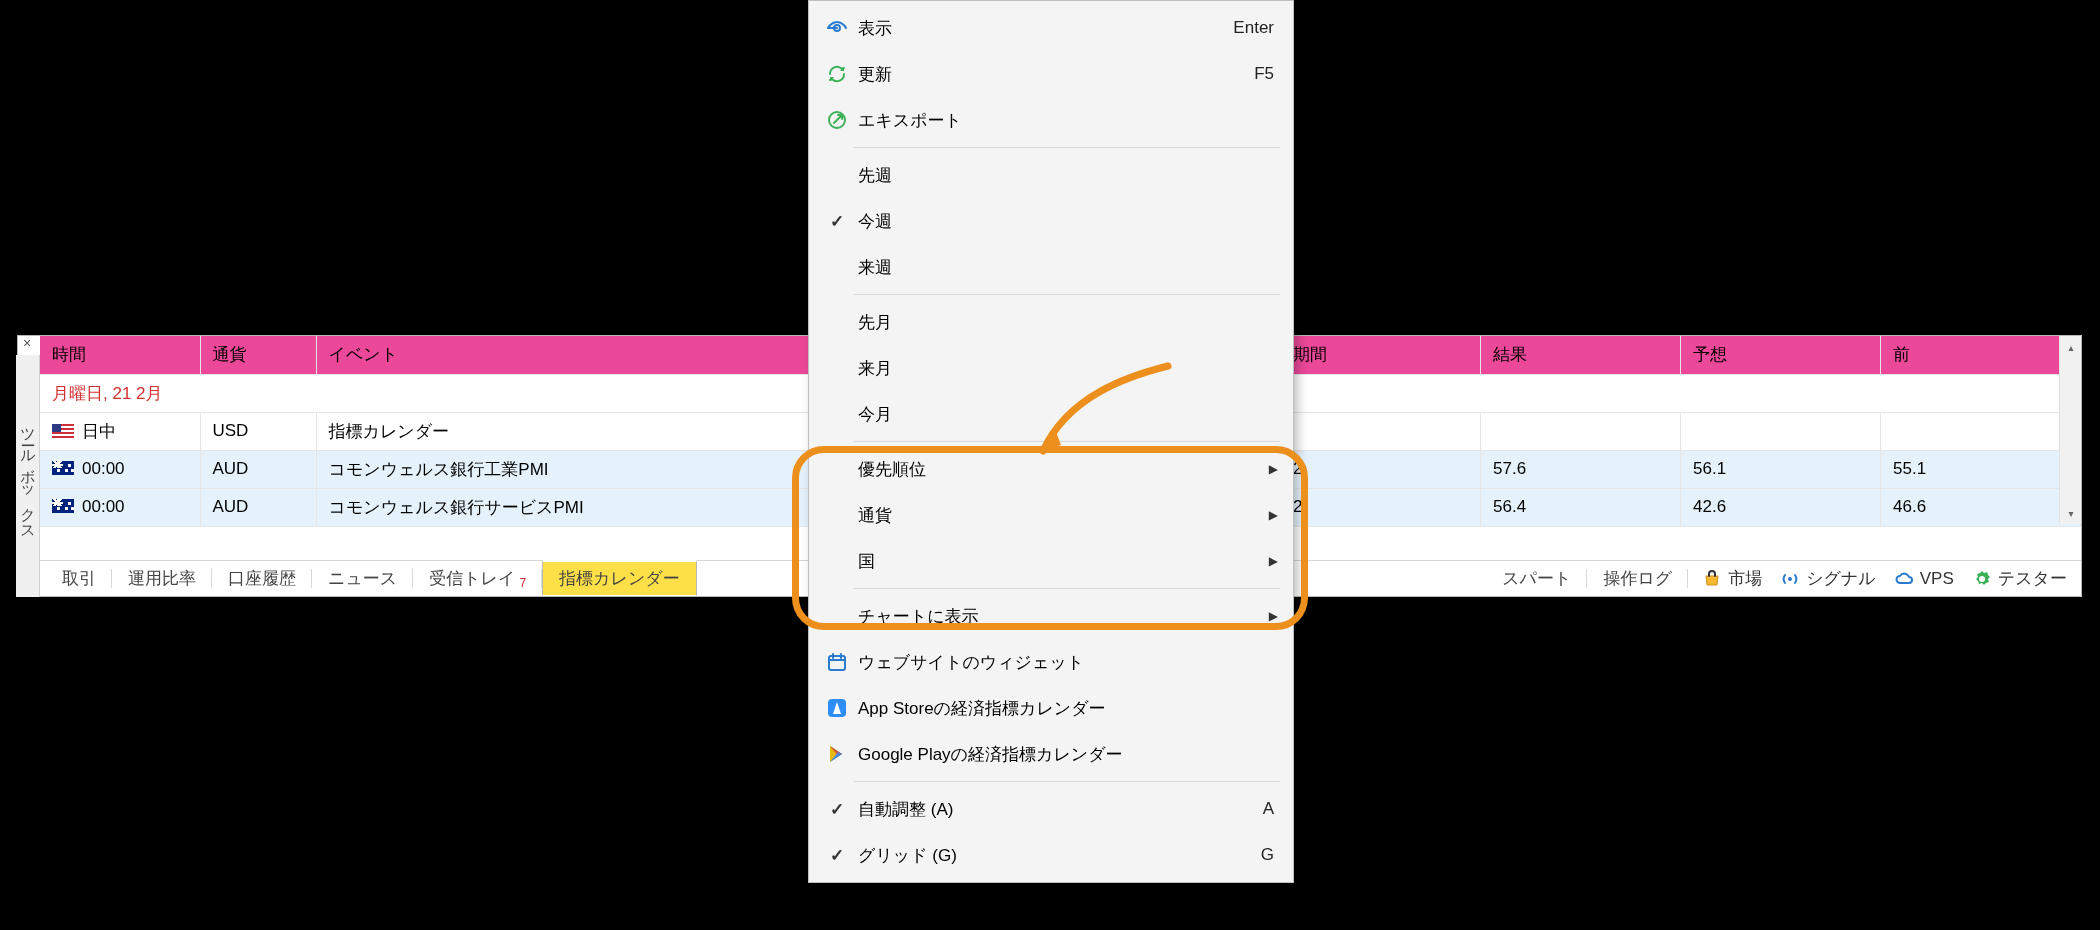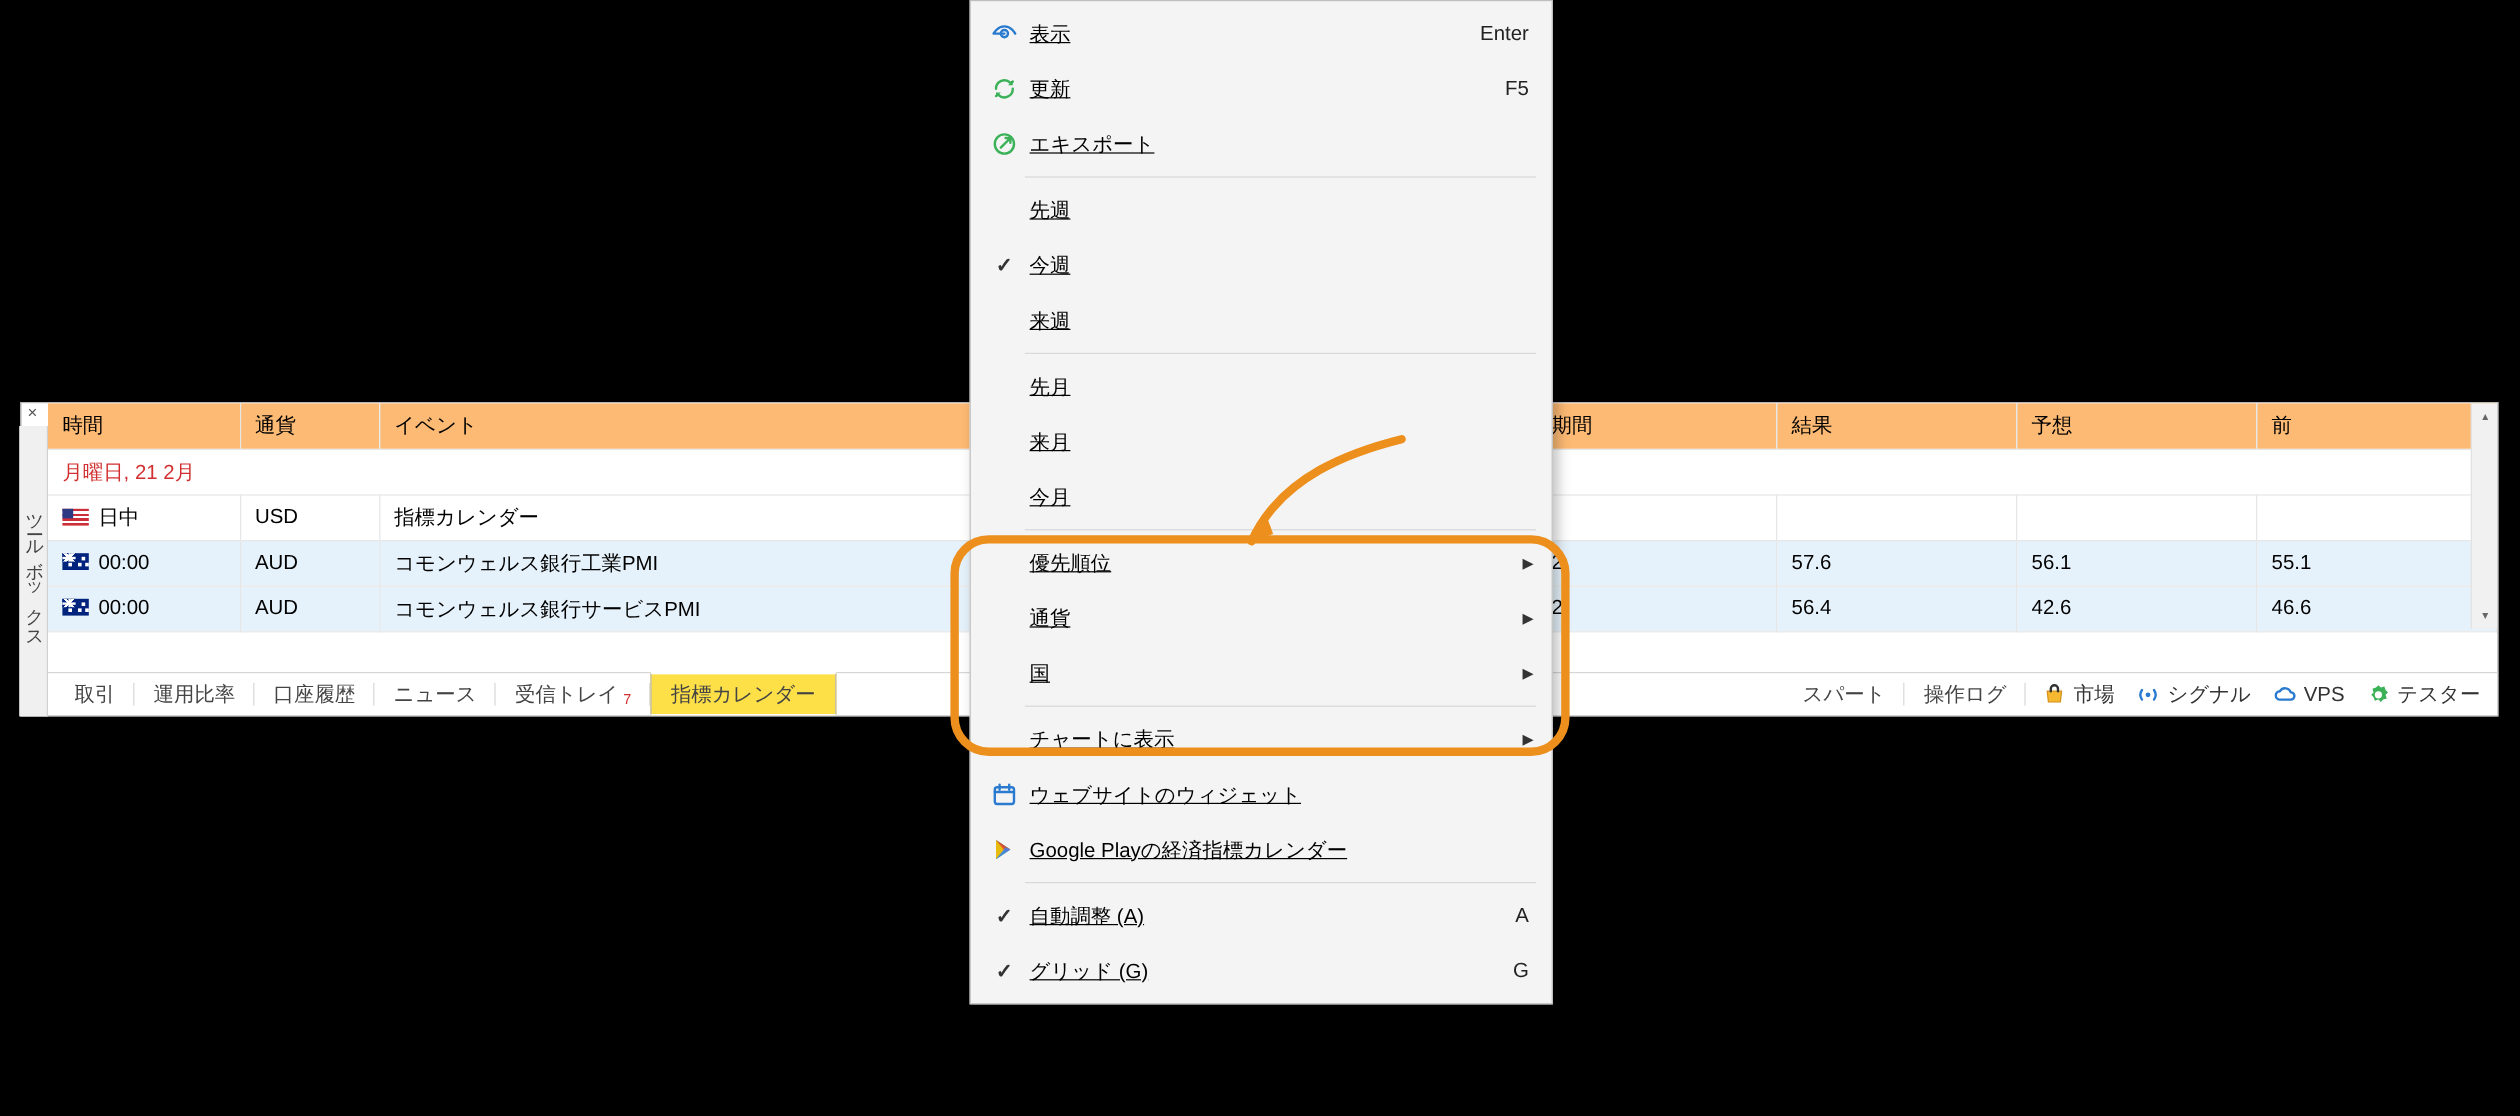--- a/index.html
+++ b/index.html
@@ -49,21 +49,21 @@
     border-right: 1px solid #e6e6e6;
     border-bottom: 1px solid #e6e6e6;
     padding: 6px 12px;
     text-align: left;
     white-space: nowrap;
     overflow: hidden;
     height: 38px;
     font-weight: normal;
     background:#fff;
   }
-  table.cal th { background:#fdba74; }
+  table.cal th { background:#ec4899; }
   .col-time { width: 160px; }
   .col-ccy  { width: 116px; }
   .col-evt  { width: auto; }
   .col-period { width: 200px; text-align:right;}
   .col-result { width: 200px; text-align:right;}
   .col-fcast  { width: 200px; text-align:right;}
   .col-prev   { width: 200px; text-align:right;}
   .num { text-align:right;margin-top:16px; }
   .date-row td { color: #d23030; font-weight: 500; border-right:none; }
   tr.sel td { background: #e6f2fb; }
@@ -119,21 +119,21 @@
     box-shadow: 4px 4px 10px rgba(0,0,0,.25);
     padding:4px 1px;
   }
   .mi {
     display:flex; align-items:center;
     height:46px;
     padding:0 18px 0 10px;
     position:relative;
   }
   .mi .icon-slot{width:34px;display:flex;justify-content:center;align-items:center;}
-  .mi .lbl{flex:1; padding-left:4px;text-decoration:underline;}
+  .mi .lbl{flex:1; padding-left:4px;}
   .mi .hot{color:#222;}
   .mi .sub-arrow{position:absolute;right:14px;color:#333;font-size:12px;}
   .check{color:#333;font-weight:bold;}
   hr.sep{border:none;border-top:1px solid #d8d8d8;margin:4px 12px 4px 44px;}
 
   
   .hl {
     position:absolute;
     left: 792px; top: 446px;
     width: 516px; height: 184px;
@@ -370,20 +370,29 @@
           <svg width="22" height="22" viewBox="0 0 22 22">
             <rect x="3" y="5" width="16" height="14" rx="2" class="stroke"></rect>
             <path class="stroke" d="M3 9h16M7 3v4M15 3v4"></path>
           </svg>
         </span>
       <span class="lbl">ウェブサイトのウィジェット</span>
     </div>
     <div class="mi">
       <span class="icon-slot">
           <svg width="22" height="22" viewBox="0 0 22 22">
+            <rect x="2" y="2" width="18" height="18" rx="4" fill="#2e8ef7"></rect>
+            <path d="M11 5l4 12H7z" fill="#fff"></path>
+          </svg>
+        </span>
+      <span class="lbl">App Storeの経済指標カレンダー</span>
+    </div>
+    <div class="mi">
+      <span class="icon-slot">
+          <svg width="22" height="22" viewBox="0 0 22 22">
             <path fill="#34a853" d="M4 3l12 8-12 8z"></path>
             <path fill="#fbbc05" d="M4 3l8 8-8 8z" opacity=".9"></path>
             <path fill="#ea4335" d="M4 3l12 8-4 2z" opacity=".85"></path>
             <path fill="#4285f4" d="M4 19l12-8-4-2z" opacity=".85"></path>
           </svg>
         </span>
       <span class="lbl">Google Playの経済指標カレンダー</span>
     </div>
     <hr class="sep">
     <div class="mi">

